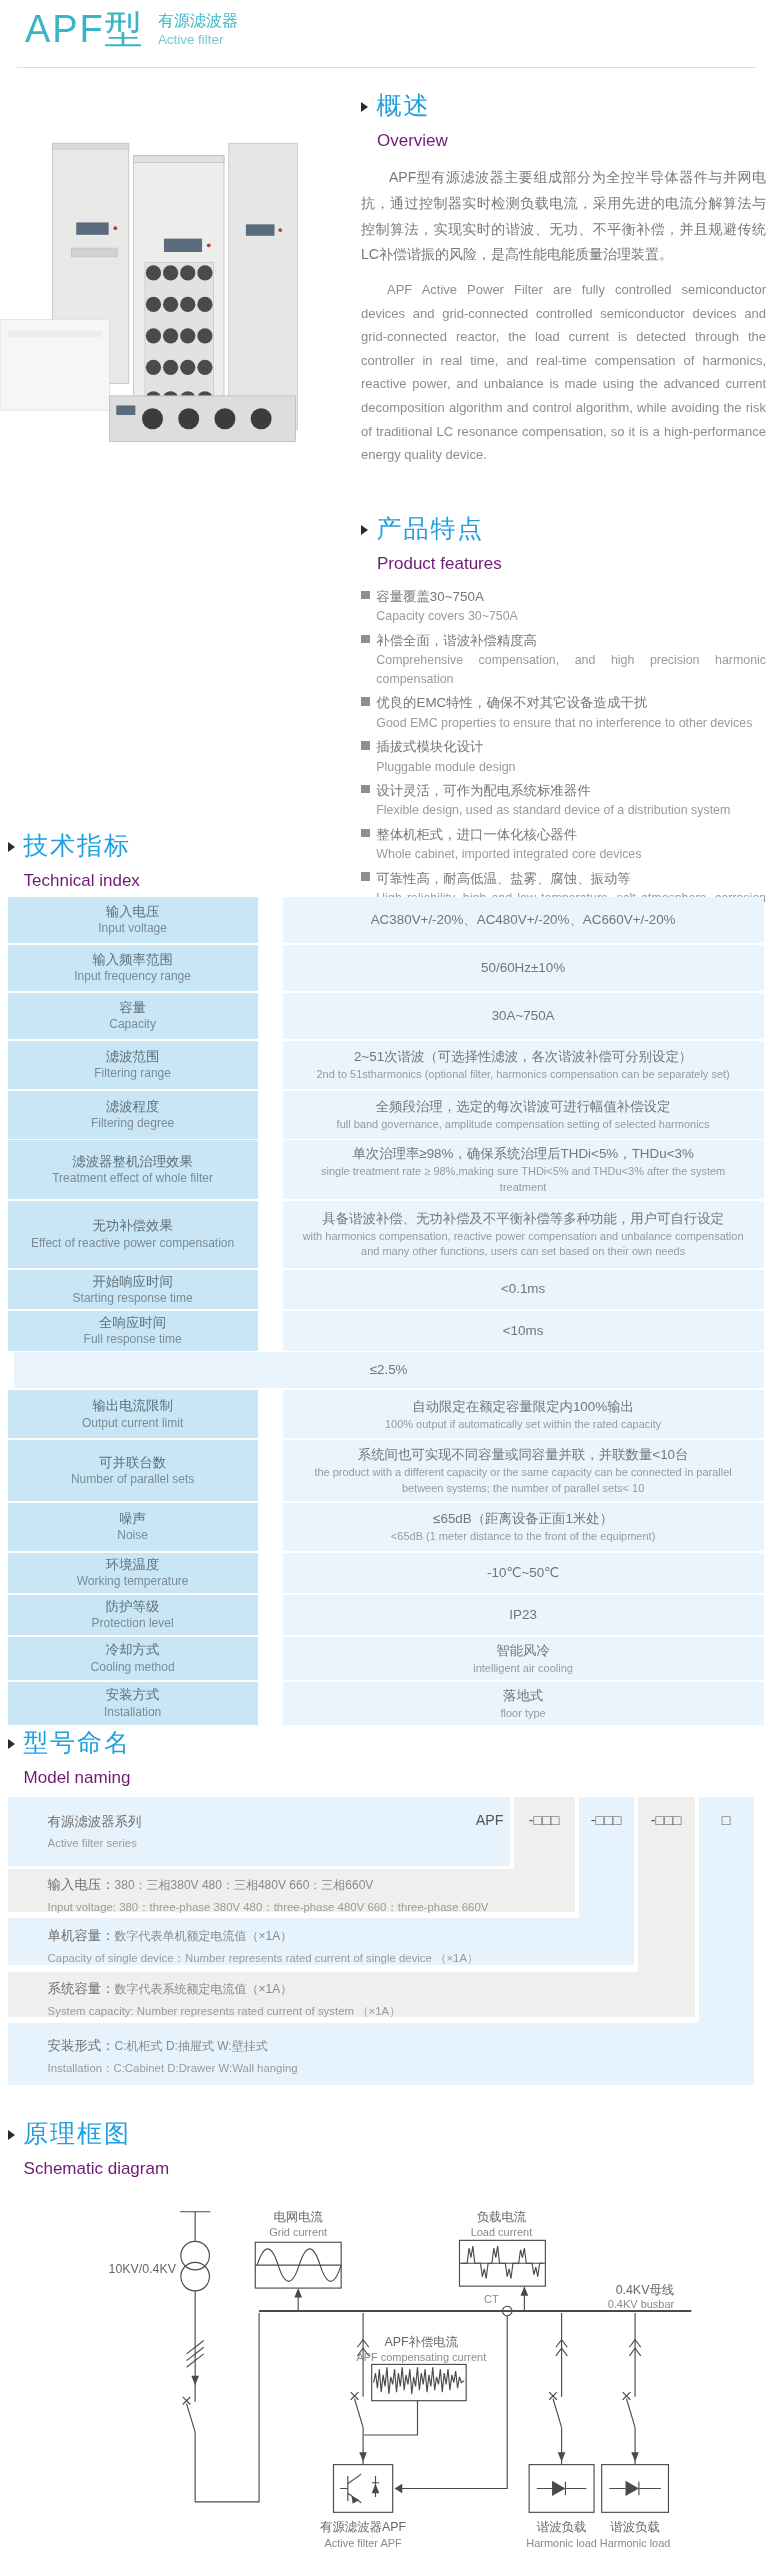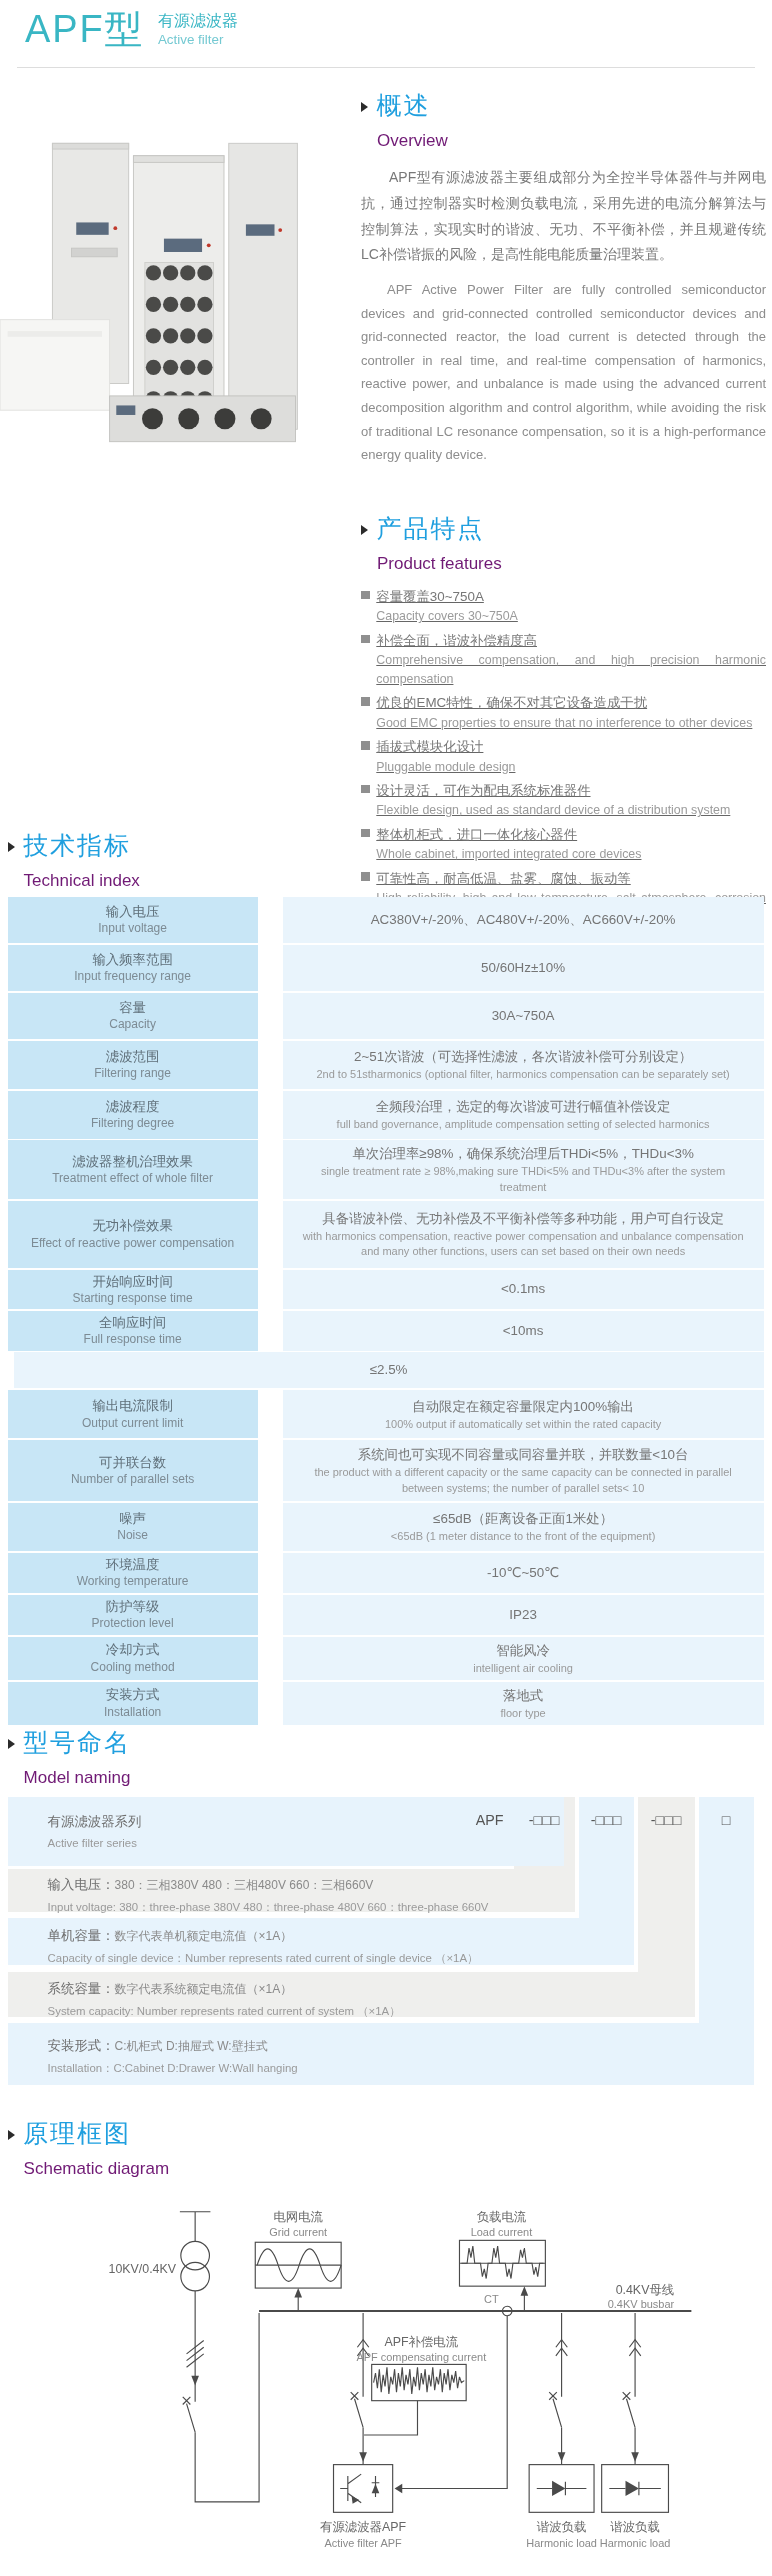--- a/index.html
+++ b/index.html
@@ -20,21 +20,21 @@
   .h-arr{width:0;height:0;border-left:7.6px solid #2b2b2b;border-top:5.7px solid transparent;border-bottom:5.7px solid transparent;margin-top:1.9px;}
   .h-big{font-size:25px;color:#1f9fdf;letter-spacing:1.9px;line-height:1.1;}
   .h-sub{font-size:17px;color:#701a75;margin-left:16px;margin-top:11px;}
 
   
   .rcol{width:405px;}
   .para{text-align:justify;}
   .para-zh{font-size:14px;color:#787878;line-height:1.85;margin-top:14.3px;text-indent:2em;}
   .para-en{font-size:13px;color:#8d8d8d;line-height:1.82;margin-top:9.5px;text-indent:2em;}
   .features{margin-top:12.4px;}
-  .feat{margin-bottom:3.8px;text-decoration:underline;}
+  .feat{margin-bottom:3.8px;}
   .feat-zh{font-size:13.4px;color:#777;line-height:1.6;display:flex;gap:6.7px;align-items:flex-start;}
   .bullet{width:8.6px;height:8.6px;background:#8f8f8f;flex:none;margin-top:4.8px;}
   .feat-en{font-size:12.4px;color:#9b9b9b;line-height:1.5;margin-left:15.3px;text-align:justify;}
   .mt52{margin-top:48px;}
 
   
   .tbl{width:756px;display:flex;flex-direction:column;gap:1.9px;}
   .trow{display:flex;gap:19px;}
   .tl{width:250px;flex:none;background:#c8e6f6;display:flex;flex-direction:column;align-items:center;justify-content:center;text-align:center;padding:2.9px 7.6px;box-sizing:border-box;}
   .tl-zh{font-size:13.4px;color:#5f6f79;line-height:1.35;}
@@ -366,21 +366,21 @@
     </div>
     <div class="h-sub">Model naming</div>
   </div>
 
   <div class="abs naming" style="left:7.6px;top:1797px;">
     <div class="ncol c-gray" style="left:506px;top:0;width:61px;height:114px;"></div>
     <div class="ncol c-blue" style="left:571px;top:0;width:55px;height:168px;"></div>
     <div class="ncol c-gray" style="left:630px;top:0;width:57px;height:219px;"></div>
     <div class="ncol c-blue" style="left:691px;top:0;width:55px;height:288px;"></div>
 
-    <div class="nrow c-blue" style="left:0;top:0;width:556px;height:69px;padding-top:15.3px;">
+    <div class="nrow c-blue" style="left:0;top:0;width:502px;height:69px;padding-top:15.3px;">
       <div class="n-label">有源滤波器系列</div>
       <div class="n-en">Active filter series</div>
     </div>
     <div class="nrow c-gray" style="left:0;top:72px;width:567px;height:43px;padding-top:5.7px;">
       <div class="n-label"><span>输入电压：</span><span class="n-rest">380：三相380V  480：三相480V  660：三相660V</span></div>
       <div class="n-en">Input voltage: 380：three-phase 380V  480：three-phase 480V  660：three-phase 660V</div>
     </div>
     <div class="nrow c-blue" style="left:0;top:121px;width:626px;height:47px;padding-top:7.6px;">
       <div class="n-label"><span>单机容量：</span><span class="n-rest">数字代表单机额定电流值（×1A）</span></div>
       <div class="n-en">Capacity of single device：Number represents rated current of single device （×1A）</div>

